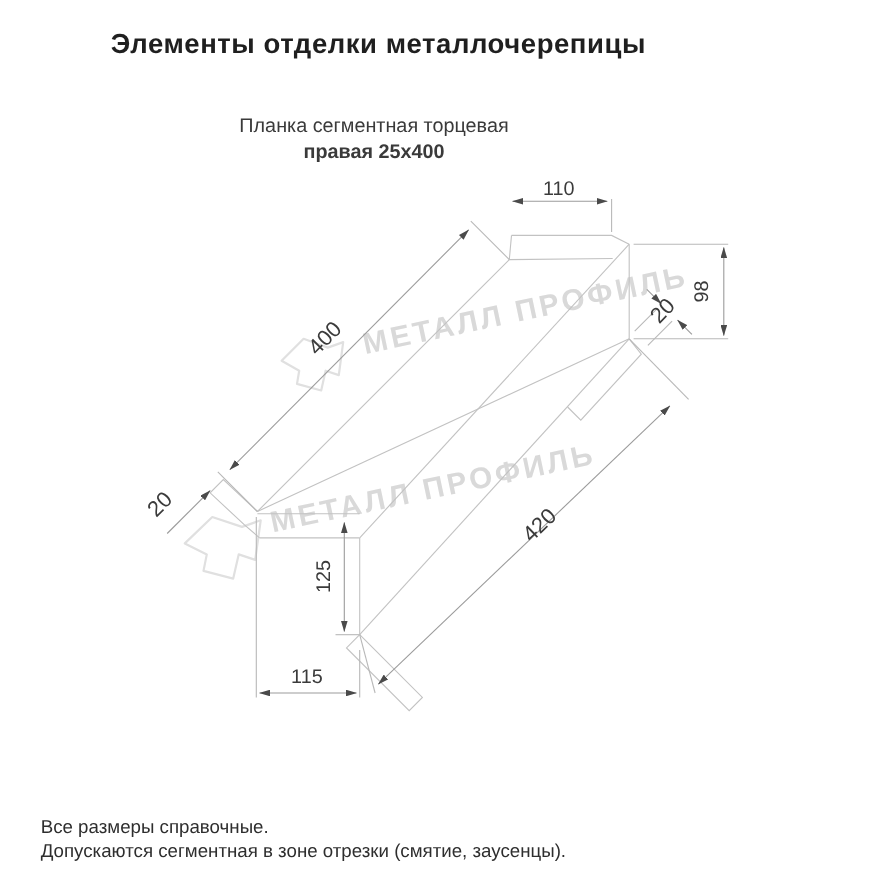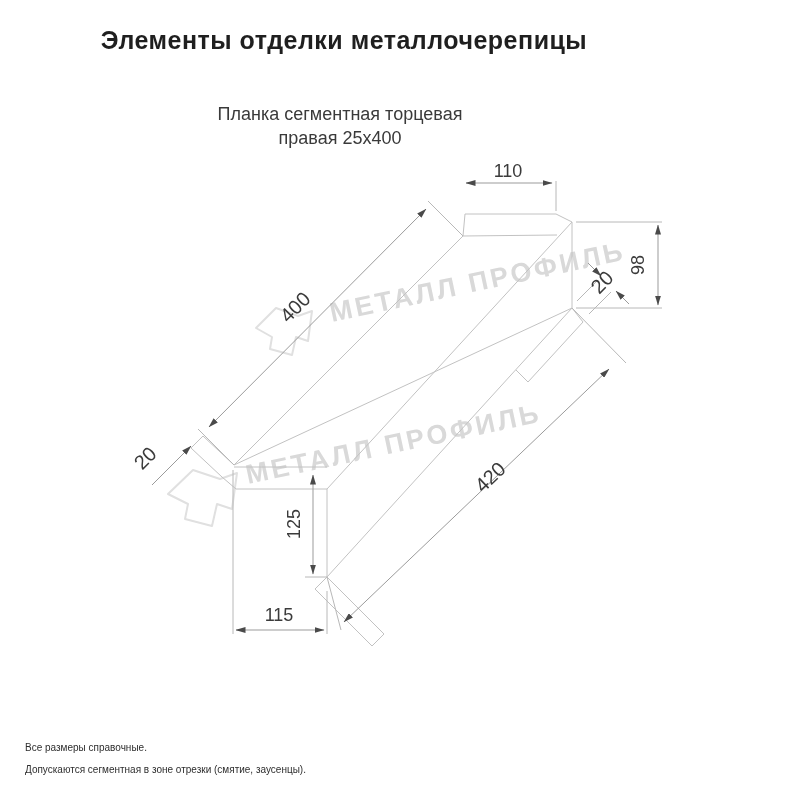--- a/index.html
+++ b/index.html
@@ -1,22 +1,22 @@
 <!DOCTYPE html>
 <html><head>
 <meta charset="utf-8">
 <style>
   html,body{margin:0;padding:0;background:#ffffff;}
   body{width:800px;height:800px;position:relative;font-family:"Liberation Sans",sans-serif;overflow:hidden;}
   .title{position:absolute;top:26px;left:0;width:688px;text-align:center;
          font-size:25px;font-weight:bold;color:#1f1f1f;letter-spacing:.5px;}
   .subtitle{position:absolute;left:0;width:680px;text-align:center;
             font-size:18px;color:#3a3a3a;}
-  .sub1{top:104px;} .sub2{top:128px;}
-  .footer{position:absolute;left:25px;font-size:10px;color:#2e2e2e;}
+  .sub1{top:104px;} .sub2{top:128px;font-weight:bold;}
+  .footer{position:absolute;left:37px;font-size:17px;color:#2e2e2e;}
   .f1{top:742px;} .f2{top:764px;}
   svg{position:absolute;top:0;left:0;}
   .shape{stroke:#c2c2c2;stroke-width:1;fill:none;}
   .ext{stroke:#b8b8b8;stroke-width:1;fill:none;}
   .dim{stroke:#9b9b9b;stroke-width:1;fill:none;}
   .dimtxt{fill:#3b3b3b;font-family:"Liberation Sans",sans-serif;font-size:18px;}
   .dimtxtd{fill:#3b3b3b;font-family:"Liberation Sans",sans-serif;font-size:20px;}
   .wmtxt{fill:#d9d9d9;font-family:"Liberation Sans",sans-serif;font-weight:bold;
          font-size:27px;letter-spacing:3px;}
   .wmlogo{stroke:#e0e0e0;stroke-width:2;fill:none;stroke-linejoin:round;}

